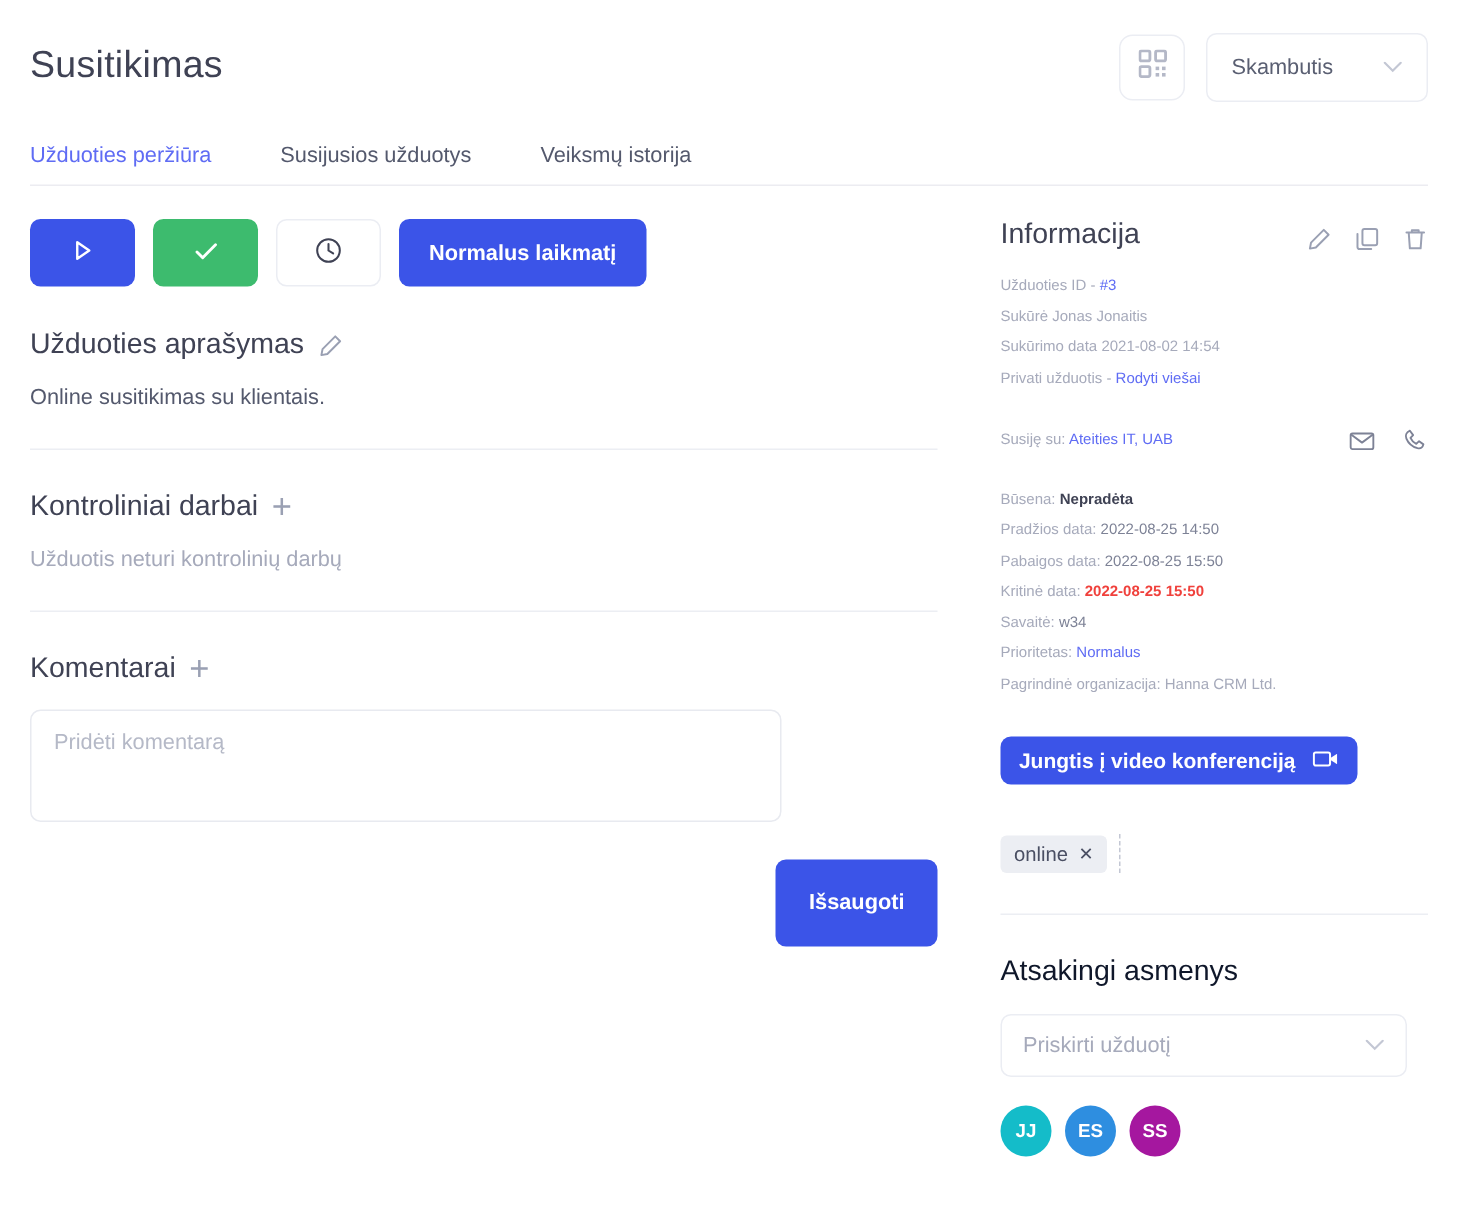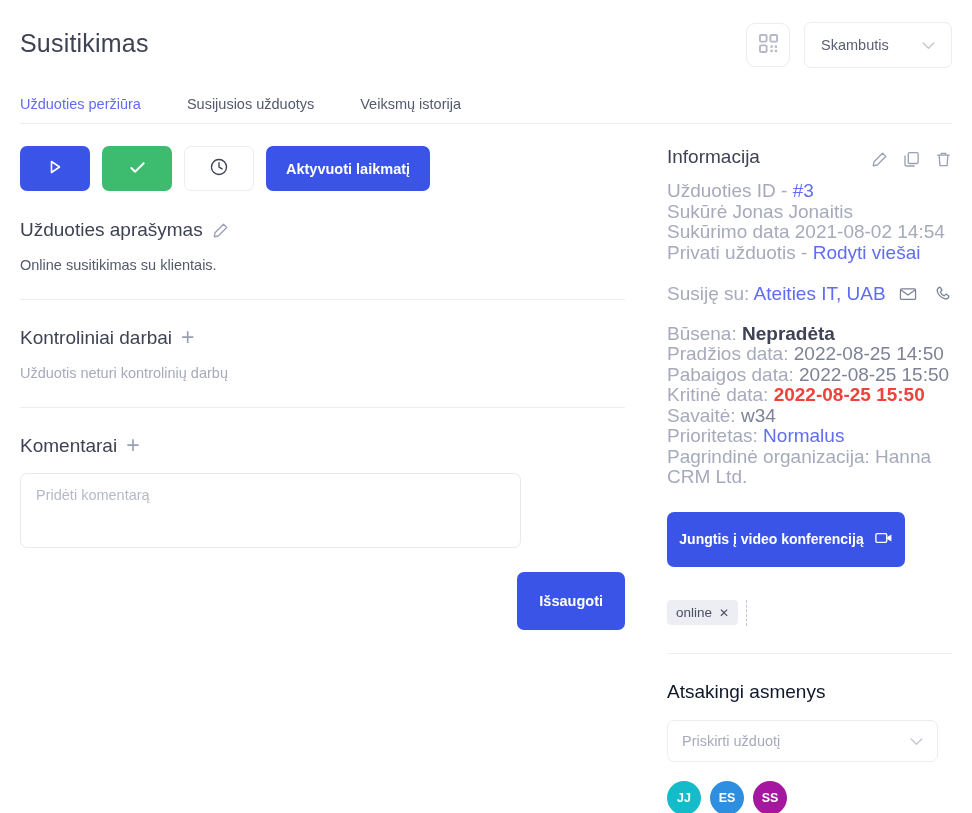--- a/index.html
+++ b/index.html
@@ -92,31 +92,31 @@
     background: #3b54e8; border: none; color: #fff; font-size: 14.5px; font-weight: 600;
     padding: 0 22px; height: 58px; border-radius: 7px; cursor: pointer;
     font-family: "Liberation Sans", sans-serif;
   }
 
   
   .info-head { display: flex; align-items: flex-end; justify-content: space-between; }
   .info-title { font-size: 19px; color: #3f4254; }
   .info-icons { display: flex; gap: 15px; align-items: center; }
   .info-list { margin-top: 13px; }
-  .info-line { font-size: 19px; color: #a6aabb; line-height: 20.5px; }
+  .info-line { font-size: 10px; color: #a6aabb; line-height: 20.5px; }
   .info-line .strong { color: #3f4254; font-weight: 600; }
   .info-line .plain { color: #7d8296; }
   .link { color: #5f6cf4; }
   .crit { color: #f0413c; font-weight: 600; }
   .rel-row { display: flex; align-items: center; justify-content: space-between; margin-top: 21px; }
   .rel-icons { display: flex; gap: 17px; align-items: center; }
   .info-block2 { margin-top: 19px; }
 
   .btn-video {
-    margin-top: 24px; width: 238px; height: 55px; border-radius: 7px;
+    margin-top: 24px; width: 238px; height: 32px; border-radius: 7px;
     background: #3b54e8; border: none; color: #fff; font-size: 14px; font-weight: 600;
     display: flex; align-items: center; justify-content: center; gap: 11px; cursor: pointer;
     font-family: "Liberation Sans", sans-serif;
   }
 
   .tag-row { margin-top: 33px; display: flex; align-items: center; }
   .tag {
     background: #eceef3; border-radius: 4px; padding: 5px 9px;
     font-size: 13.5px; color: #4a4f63; display: flex; align-items: center; gap: 7px;
   }
@@ -199,21 +199,21 @@
           </span>
         </button>
         <button class="btn-icon btn-clock">
           <span>
             <svg width="20" height="20" viewBox="0 0 22 22">
                 <circle cx="11" cy="11" r="8.3" fill="none" stroke="#3f4254" stroke-width="1.5"></circle>
                 <path d="M11 6.3V11l3.4 2.1" fill="none" stroke="#3f4254" stroke-width="1.5" stroke-linecap="round"></path>
               </svg>
           </span>
         </button>
-        <button class="btn-timer">Aktyvuoti laikmatį</button>
+        <button class="btn-timer">Normalus laikmatį</button>
       </div>
 
       <div class="sec-desc-wrap">
         <div class="section-title">
           <span>Užduoties aprašymas</span>
           <span class="icon-btn">
             <svg width="17" height="17" viewBox="0 0 18 18">
                 <path d="M12.2 2.4l3.4 3.4-9 9-4.2.8.8-4.2z" fill="none" stroke="#9aa0b3" stroke-width="1.4" stroke-linejoin="round"></path>
               </svg>
           </span>

